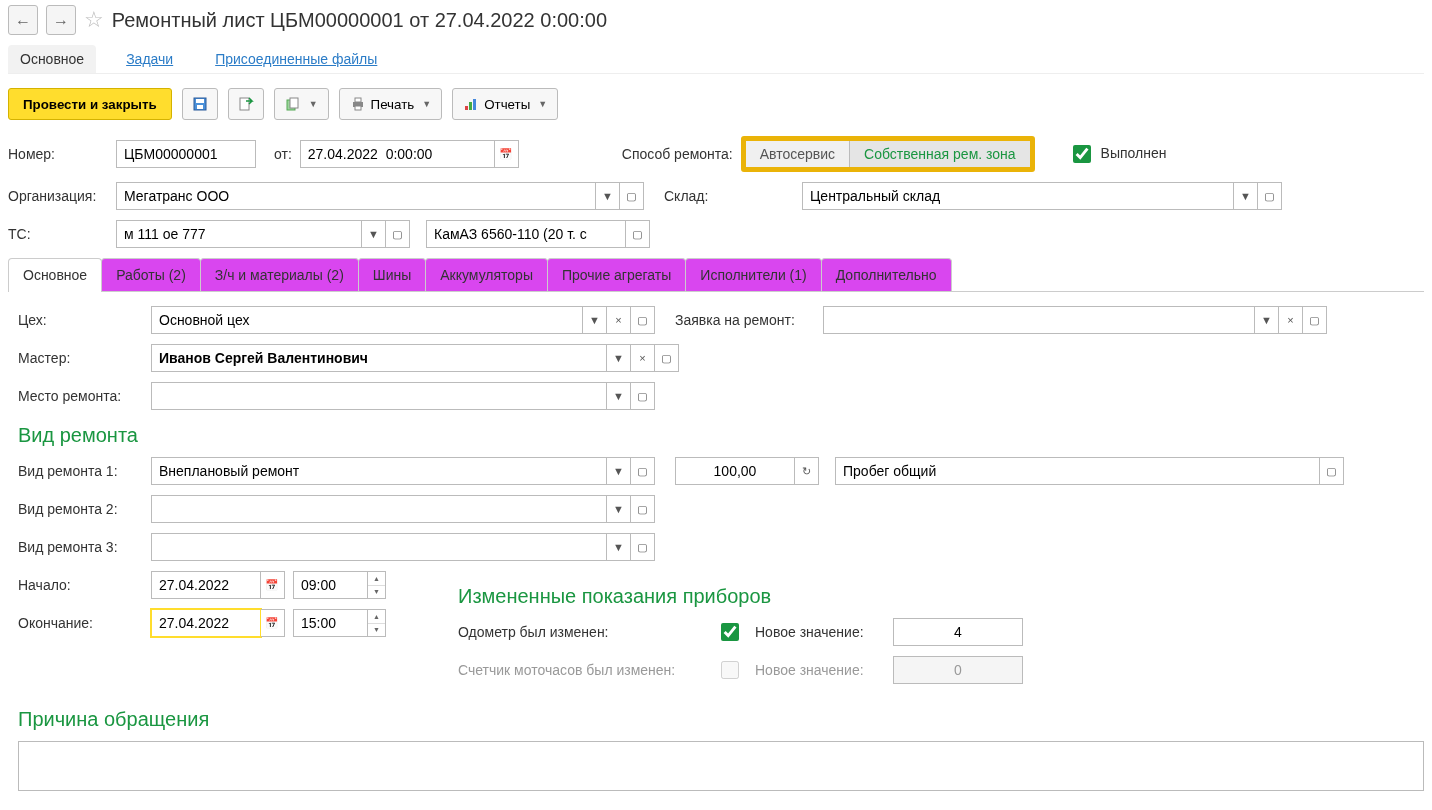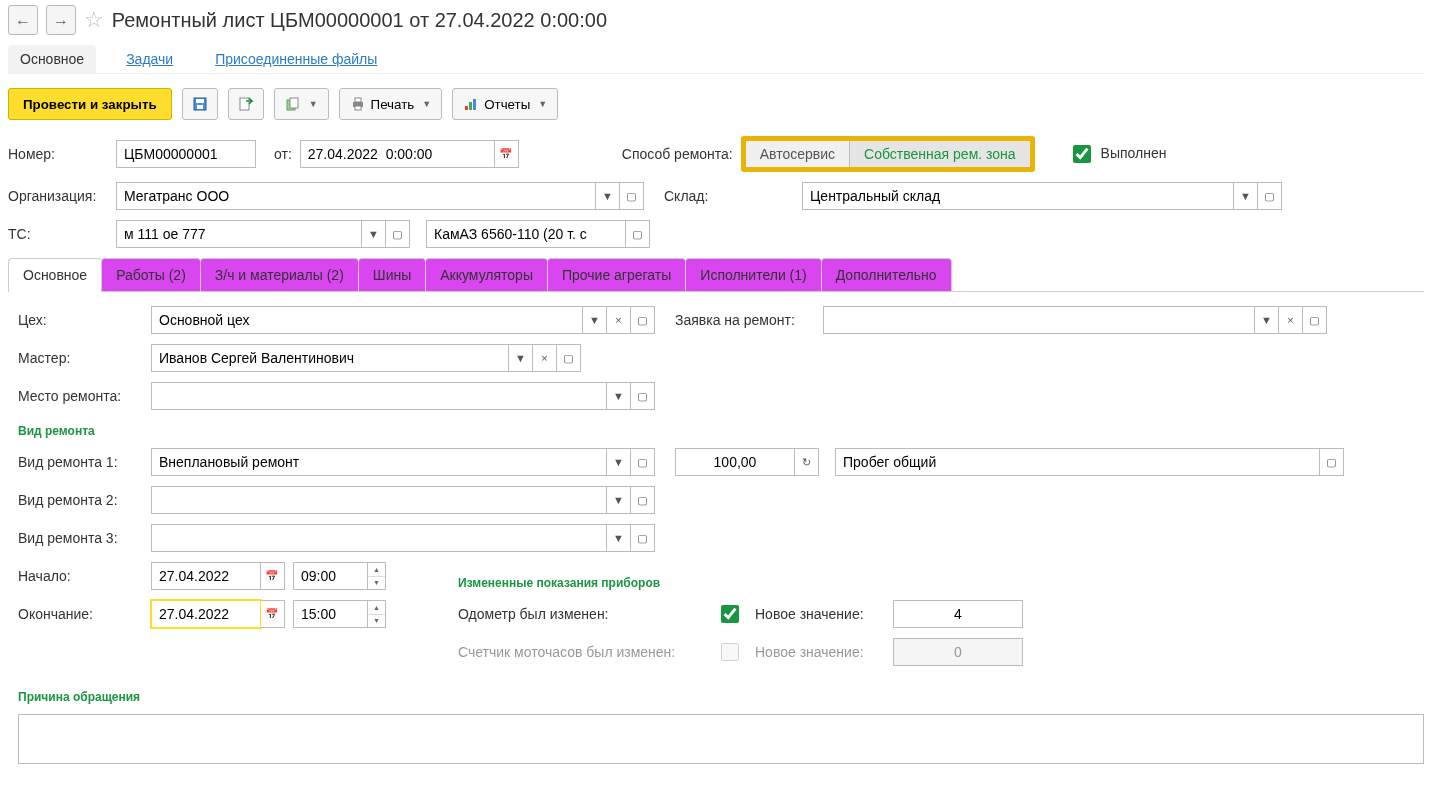--- a/index.html
+++ b/index.html
@@ -26,21 +26,21 @@
 .toggle-group { display: flex; border: 5px solid #eab308; border-radius: 3px; overflow: hidden; }
 .toggle-opt { padding: 5px 14px; cursor: pointer; background: #fff; border-right: 1px solid #bbb; }
 .toggle-opt:last-child { border-right: none; }
 .toggle-opt.inactive { background: #f0f0f0; color: #555; }
 .toggle-opt.active { color: #1a9641; background: #e5e5e5; }
 .chk { width: 18px; height: 18px; accent-color: #1a9641; cursor: pointer; }
 .sub-tabs { display: flex; border-bottom: 1px solid #ccc; margin-top: 8px; margin-bottom: 14px; }
 .sub-tab { padding: 8px 14px; border: 1px solid #ccc; border-bottom: none; margin-right: -1px; background: #d946ef; cursor: pointer; border-radius: 4px 4px 0 0; }
 .sub-tab.active { background: #fff; position: relative; }
 .sub-tab.active::after { content: ''; position: absolute; bottom: -1px; left: 0; right: 0; height: 2px; background: #fff; }
-.section-title { color: #1a9641; font-size: 12px; margin: 14px 0 10px 0; font-weight: bold; }
+.section-title { color: #1a9641; font-size: 20px; margin: 14px 0 10px 0; font-weight: normal; }
 .indent { margin-left: 10px; }
 .disabled-label { color: #999; }
 .spinner { display: flex; flex-direction: column; width: 18px; height: 28px; border: 1px solid #bbb; border-left: none; }
 .spinner-btn { flex: 1; display: flex; align-items: center; justify-content: center; font-size: 7px; background: #fff; cursor: pointer; border: none; color: #666; }
 .spinner-btn:first-child { border-bottom: 1px solid #ddd; }
 svg.ico { width: 16px; height: 16px; }
 .row-container { display: flex; align-items: center; flex-wrap: wrap; gap: 8px; margin-bottom: 10px; }
 </style>
 </head>
 <body>
@@ -172,21 +172,21 @@
       <input class="txt-input" style="width: 432px;" value="">
       <div class="mini-btn">▼</div>
       <div class="mini-btn">×</div>
       <div class="mini-btn">▢</div>
     </div>
   </div>
 
   <div class="row-container">
     <span style="min-width:125px">Мастер:</span>
     <div class="input-group">
-      <input class="txt-input" style="width: 358px;" value="Иванов Сергей Валентинович">
+      <input class="txt-input" style="width: 456px; font-weight: bold;" value="Иванов Сергей Валентинович">
       <div class="mini-btn">▼</div>
       <div class="mini-btn">×</div>
       <div class="mini-btn">▢</div>
     </div>
   </div>
 
   <div class="row-container">
     <span style="min-width:125px">Место ремонта:</span>
     <div class="input-group">
       <input class="txt-input" style="width: 456px;" value="">

